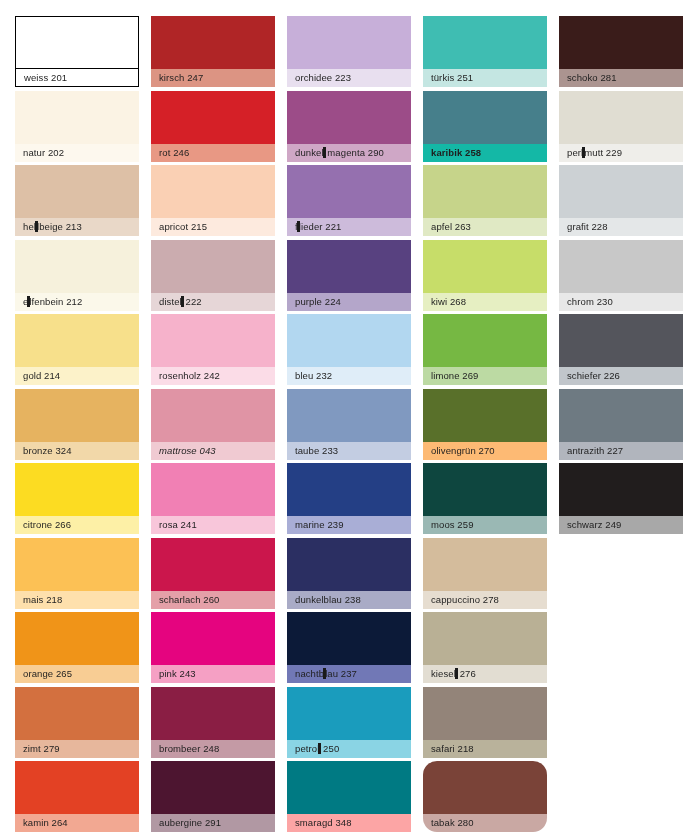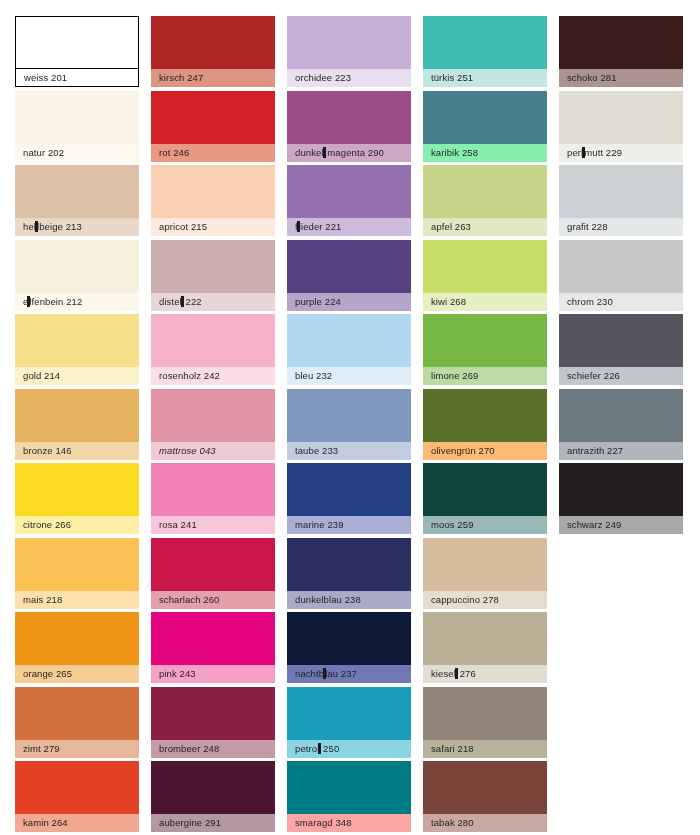--- a/index.html
+++ b/index.html
@@ -79,21 +79,21 @@
     <div class="swatch" style="left: 15px; top: 239.5px;">
       <div class="swatch-color" style="background: rgb(246, 241, 220);"></div>
       <div class="swatch-label" style="background: rgb(251, 248, 234);"><span>e</span><span class="caret"></span><span>lfenbein 212</span></div>
     </div>
     <div class="swatch" style="left: 15px; top: 314px;">
       <div class="swatch-color" style="background: rgb(247, 224, 139);"></div>
       <div class="swatch-label" style="background: rgb(252, 242, 201);"><span>gold 214</span></div>
     </div>
     <div class="swatch" style="left: 15px; top: 388.5px;">
       <div class="swatch-color" style="background: rgb(230, 179, 96);"></div>
-      <div class="swatch-label" style="background: rgb(242, 216, 169);"><span>bronze 146</span></div>
+      <div class="swatch-label" style="background: rgb(242, 216, 169);"><span>bronze 324</span></div>
     </div>
     <div class="swatch" style="left: 15px; top: 463px;">
       <div class="swatch-color" style="background: rgb(252, 220, 34);"></div>
       <div class="swatch-label" style="background: rgb(253, 240, 166);"><span>citrone 266</span></div>
     </div>
     <div class="swatch" style="left: 15px; top: 537.5px;">
       <div class="swatch-color" style="background: rgb(252, 193, 85);"></div>
       <div class="swatch-label" style="background: rgb(254, 224, 172);"><span>mais 218</span></div>
     </div>
     <div class="swatch" style="left: 15px; top: 612px;">
@@ -195,21 +195,21 @@
     <div class="swatch" style="left: 287px; top: 761px;">
       <div class="swatch-color" style="background: rgb(0, 122, 131);"></div>
       <div class="swatch-label" style="background: #fca5a5;"><span>smaragd 348</span></div>
     </div>
     <div class="swatch" style="left: 423px; top: 16px;">
       <div class="swatch-color" style="background: rgb(63, 189, 178);"></div>
       <div class="swatch-label" style="background: rgb(196, 230, 226);"><span>türkis 251</span></div>
     </div>
     <div class="swatch" style="left: 423px; top: 90.5px;">
       <div class="swatch-color" style="background: rgb(70, 127, 139);"></div>
-      <div class="swatch-label" style="background: #86efac;"><span>karibik 258</span></div>
+      <div class="swatch-label" style="background: #14b8a6; font-weight: bold;"><span>karibik 258</span></div>
     </div>
     <div class="swatch" style="left: 423px; top: 165px;">
       <div class="swatch-color" style="background: rgb(198, 212, 138);"></div>
       <div class="swatch-label" style="background: rgb(224, 233, 196);"><span>apfel 263</span></div>
     </div>
     <div class="swatch" style="left: 423px; top: 239.5px;">
       <div class="swatch-color" style="background: rgb(199, 221, 105);"></div>
       <div class="swatch-label" style="background: rgb(230, 239, 194);"><span>kiwi 268</span></div>
     </div>
     <div class="swatch" style="left: 423px; top: 314px;">
@@ -229,21 +229,21 @@
       <div class="swatch-label" style="background: rgb(230, 221, 208);"><span>cappuccino 278</span></div>
     </div>
     <div class="swatch" style="left: 423px; top: 612px;">
       <div class="swatch-color" style="background: rgb(185, 176, 149);"></div>
       <div class="swatch-label" style="background: rgb(226, 221, 210);"><span>kiesel</span><span class="caret"></span><span> 276</span></div>
     </div>
     <div class="swatch" style="left: 423px; top: 686.5px;">
       <div class="swatch-color" style="background: rgb(147, 132, 121);"></div>
       <div class="swatch-label" style="background: rgb(185, 178, 155);"><span>safari 218</span></div>
     </div>
-    <div class="swatch" style="left: 423px; top: 761px;">
+    <div class="swatch" style="left: 423px; top: 761px; border-radius: 14px;">
       <div class="swatch-color" style="background: rgb(122, 67, 56);"></div>
       <div class="swatch-label" style="background: rgb(201, 168, 163);"><span>tabak 280</span></div>
     </div>
     <div class="swatch" style="left: 559px; top: 16px;">
       <div class="swatch-color" style="background: rgb(58, 28, 26);"></div>
       <div class="swatch-label" style="background: rgb(171, 148, 144);"><span>schoko 281</span></div>
     </div>
     <div class="swatch" style="left: 559px; top: 90.5px;">
       <div class="swatch-color" style="background: rgb(224, 221, 210);"></div>
       <div class="swatch-label" style="background: rgb(239, 238, 234);"><span>perl</span><span class="caret"></span><span>mutt 229</span></div>

